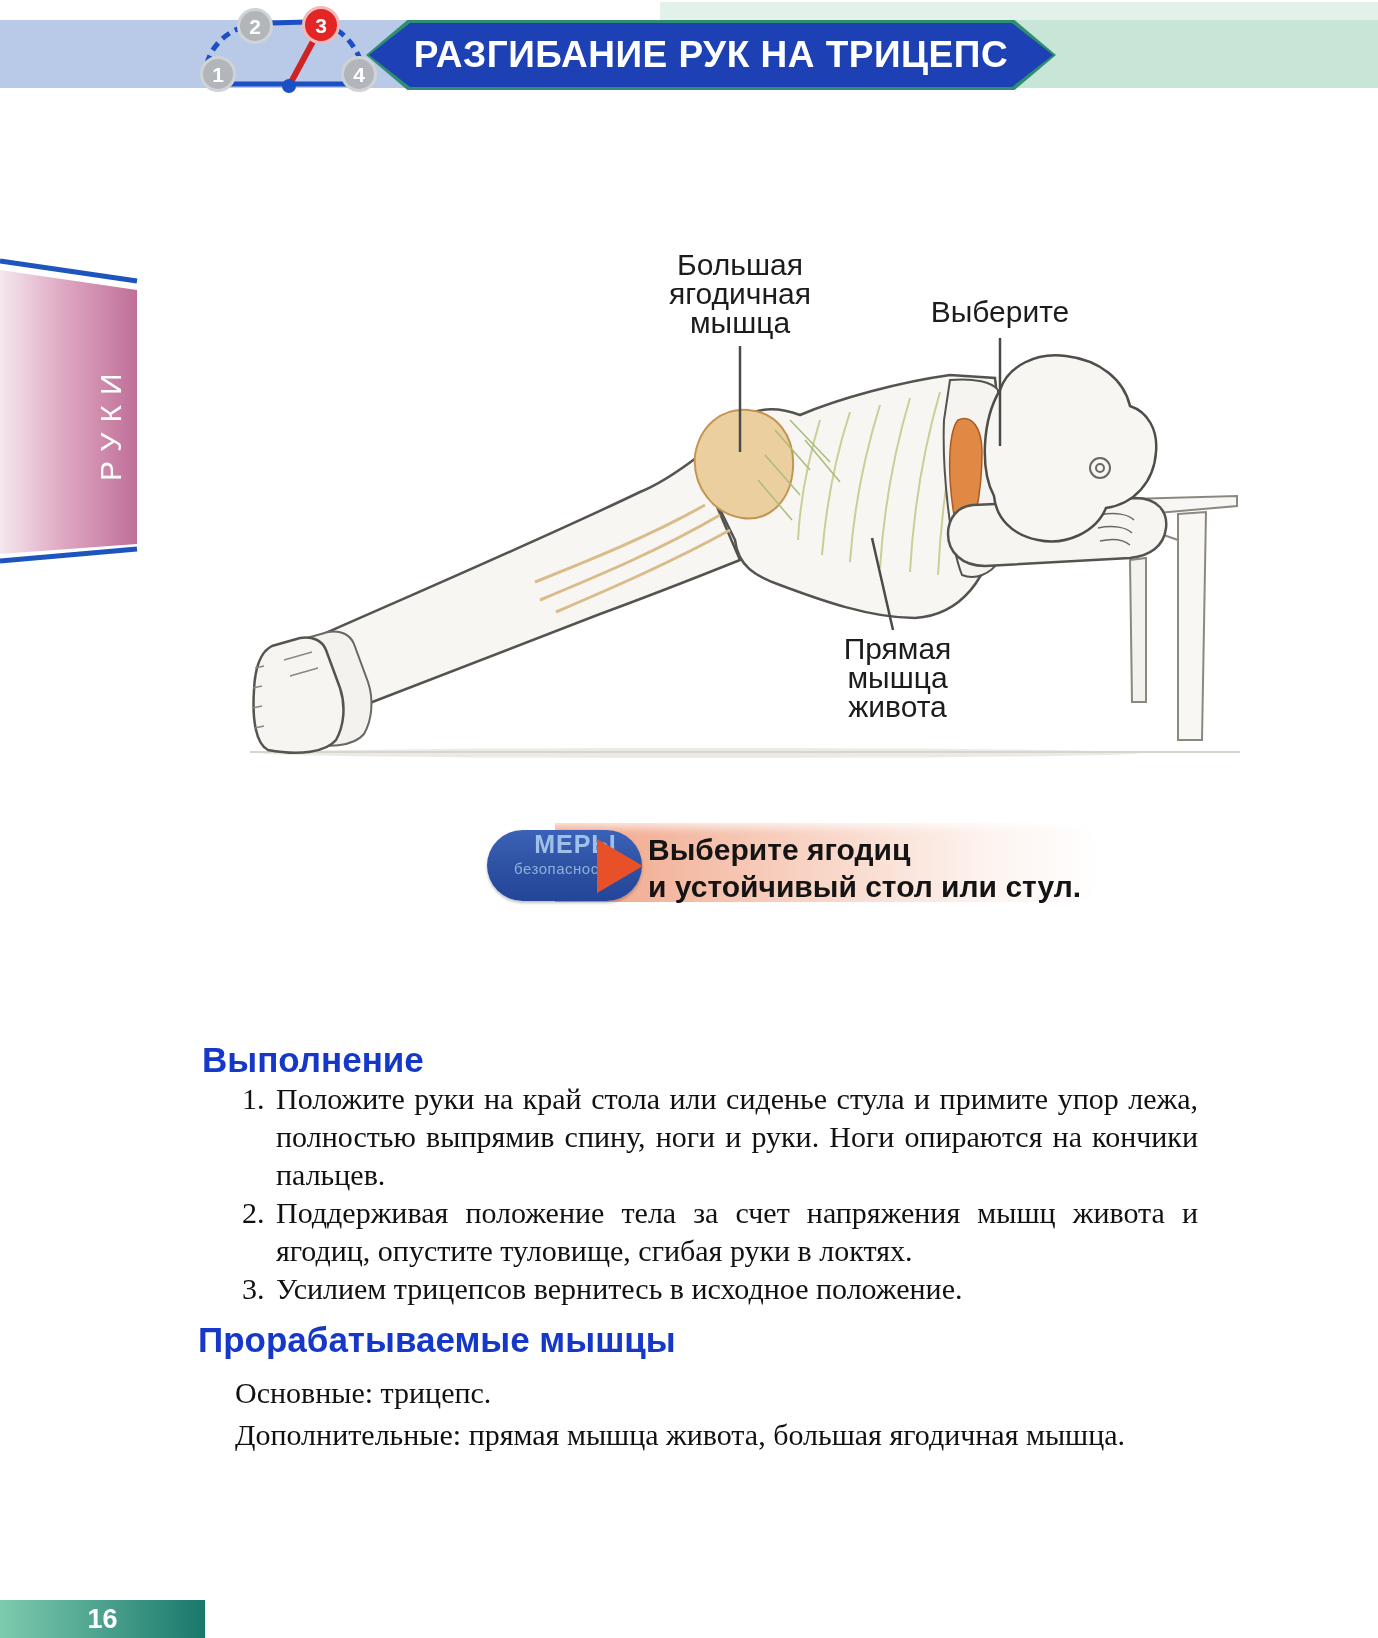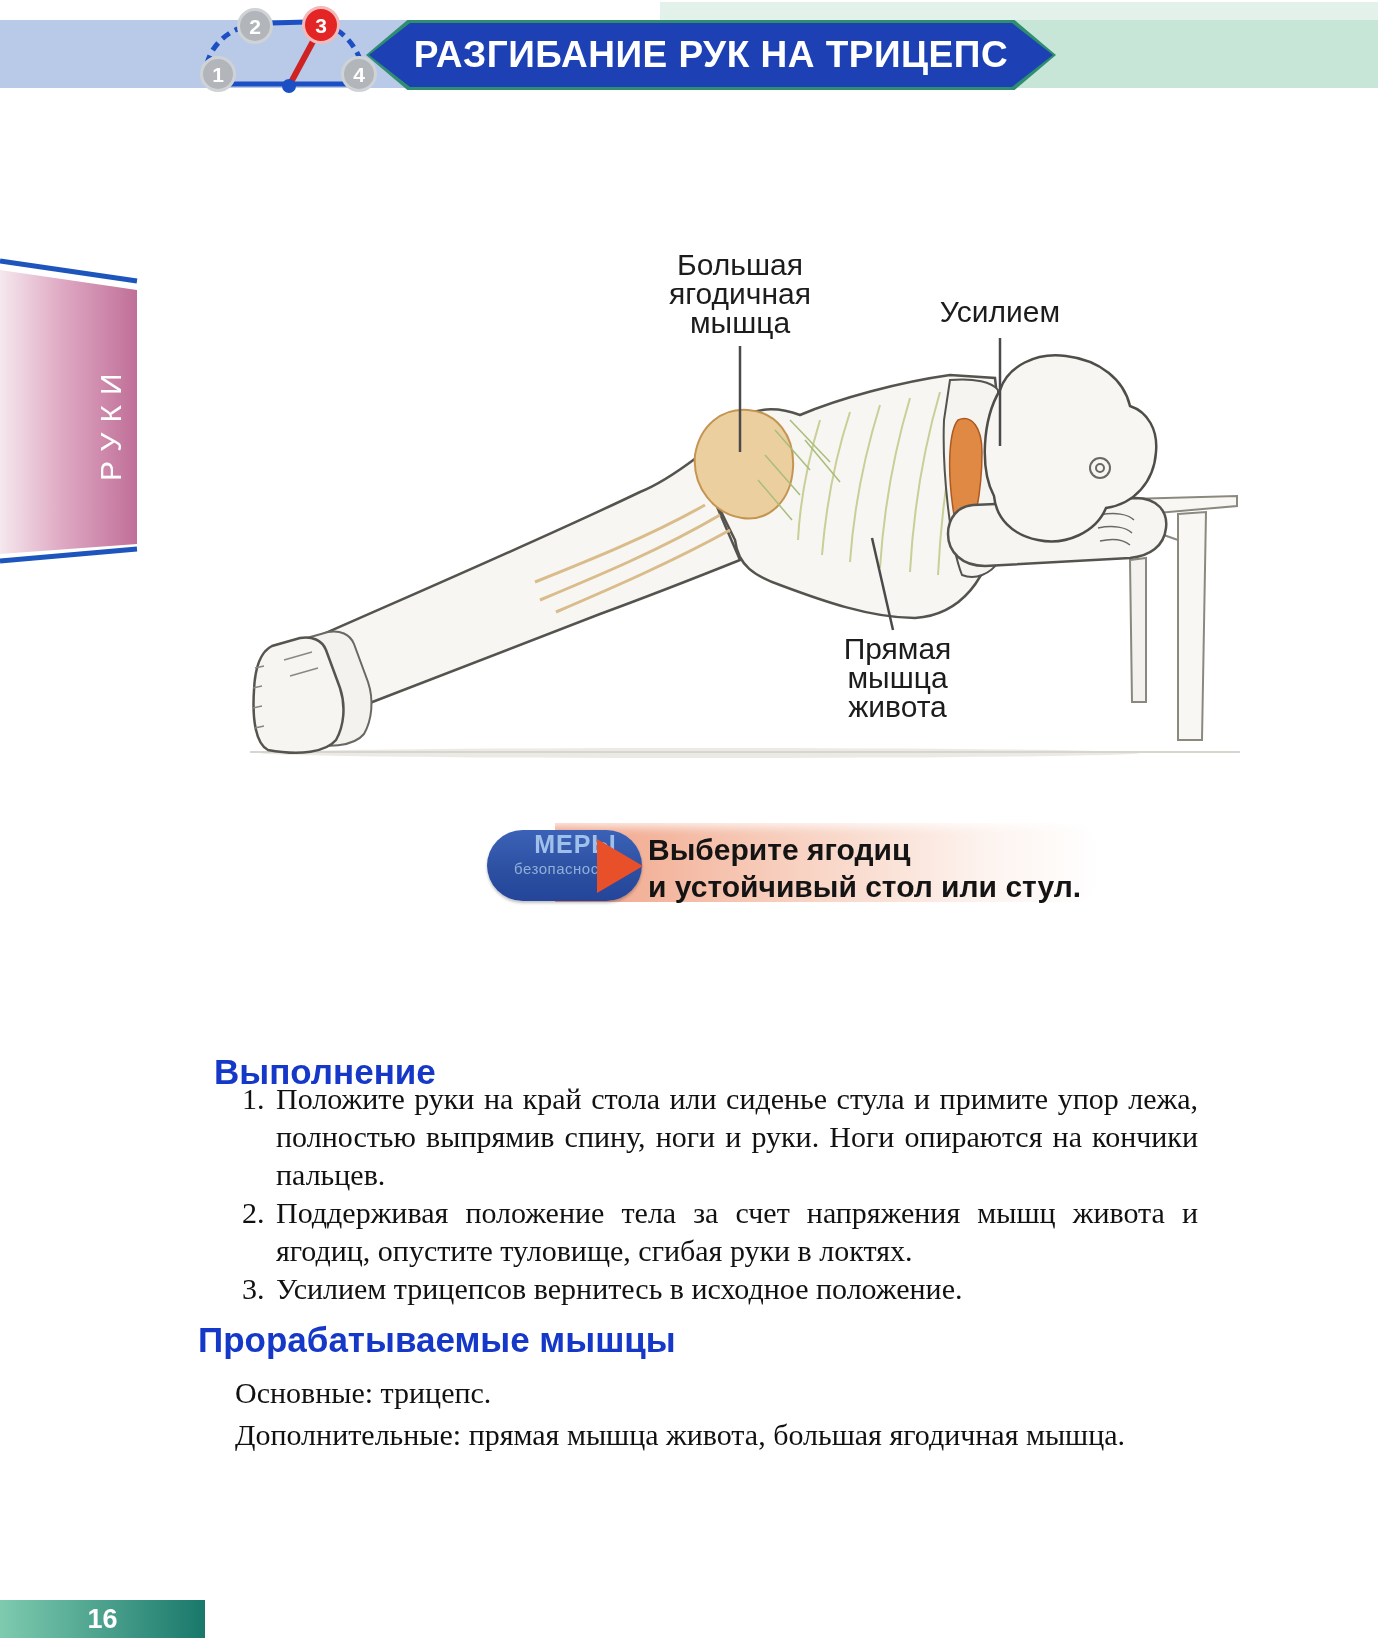--- a/index.html
+++ b/index.html
@@ -52,21 +52,21 @@
       box-shadow:0 2px 3px rgba(0,0,0,.25)}
   .safety-pill .t1{color:#9fc0e8;font-weight:bold;font-size:25px;letter-spacing:1px;margin-left:22px}
   .safety-pill .t2{color:#8fb0d8;font-size:15px;letter-spacing:.5px;margin-top:1px}
   .safety-arrow{position:absolute;left:597px;top:839px;width:0;height:0;
       border-top:27px solid transparent;border-bottom:27px solid transparent;
       border-left:46px solid var(--arrow-orange)}
   .safety-text{position:absolute;left:648px;top:831px;font-size:30px;line-height:37px;color:#141414;
       font-weight:bold;font-stretch:condensed}
 
   
-  .exec-heading{position:absolute;left:198px;top:1036px;margin:16px;color:var(--heading-blue);
+  .exec-heading{position:absolute;left:198px;top:1036px;margin:4px;color:var(--heading-blue);
       font-size:35px;font-weight:bold}
   .steps{position:absolute;left:198px;top:1080px;width:1000px;margin:0;padding:0 0 0 74px;
       font-family:"Liberation Serif",serif;font-size:30px;line-height:38px;color:#111;text-align:justify}
   .steps li{padding-left:4px;margin:0}
   .muscles-heading{position:absolute;left:198px;top:1320px;margin:0;color:var(--heading-blue);
       font-size:35px;font-weight:bold}
   .muscle-line{position:absolute;left:235px;margin:0;font-family:"Liberation Serif",serif;
       font-size:30px;color:#111;white-space:nowrap}
   .muscle-line b{font-weight:normal}
   .ml-primary{top:1376px}
@@ -212,21 +212,21 @@
   </g>
 
   <g stroke="#4a4a4a" stroke-width="2.5">
     <line x1="740" y1="346" x2="740" y2="452"></line>
     <line x1="1000" y1="338" x2="1000" y2="446"></line>
     <line x1="893" y1="630" x2="872" y2="538"></line>
   </g>
 </svg>
 
 <div class="muscle-label label-glute">Большая ягодичная мышца</div>
-<div class="muscle-label label-triceps">Усилием</div>
+<div class="muscle-label label-triceps">Выберите</div>
 <div class="muscle-label label-abs">Прямая мышца живота</div>
 
 <div class="safety-bar"></div>
 <div class="safety-pill">
   <div class="t1">МЕРЫ</div>
   <div class="t2">безопасности</div>
 </div>
 <div class="safety-arrow"></div>
 <div class="safety-text">
   <div>Выберите ягодиц</div>

